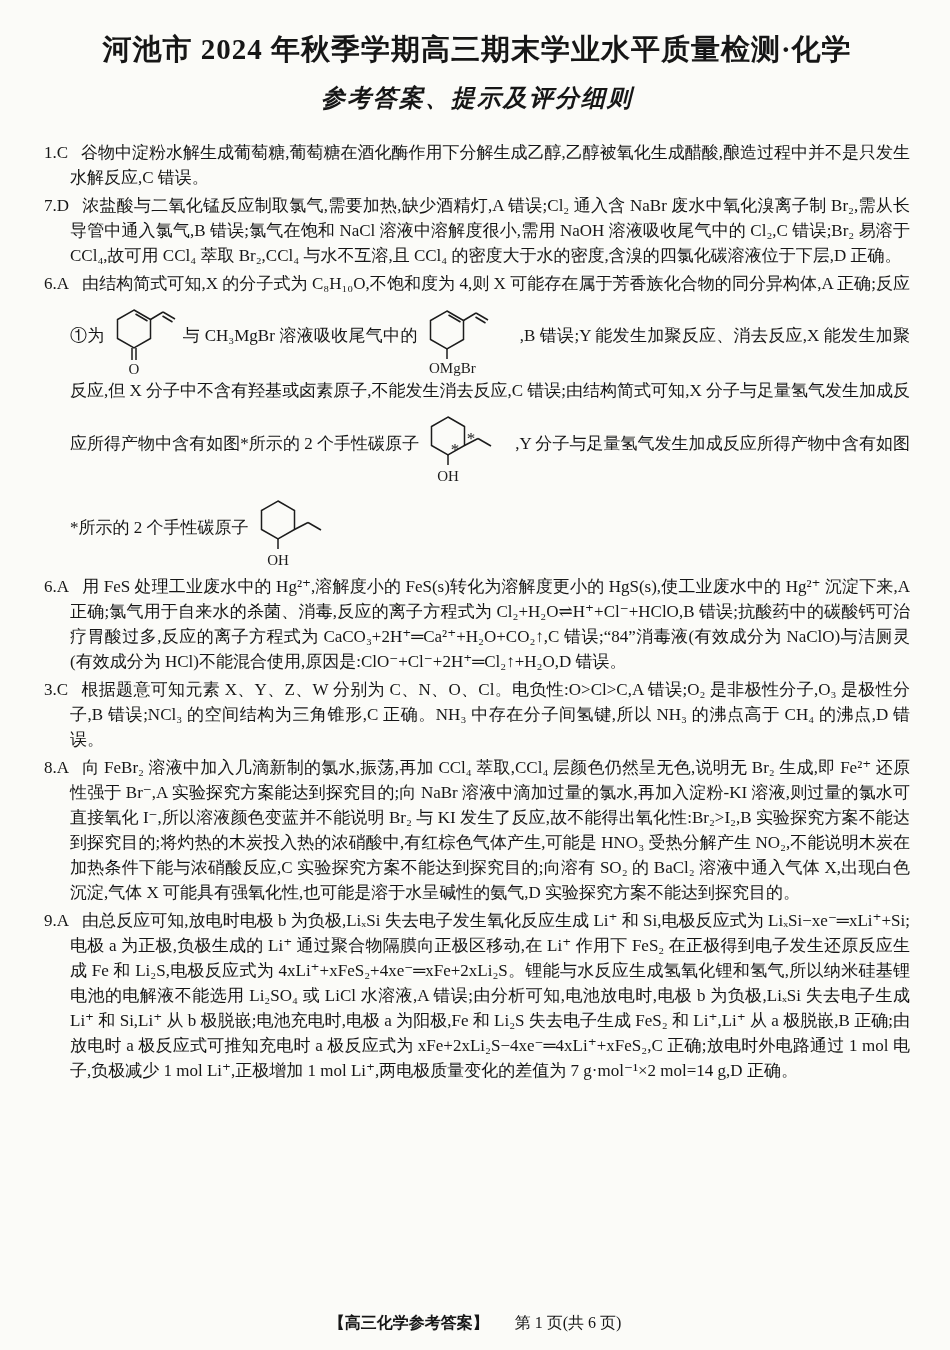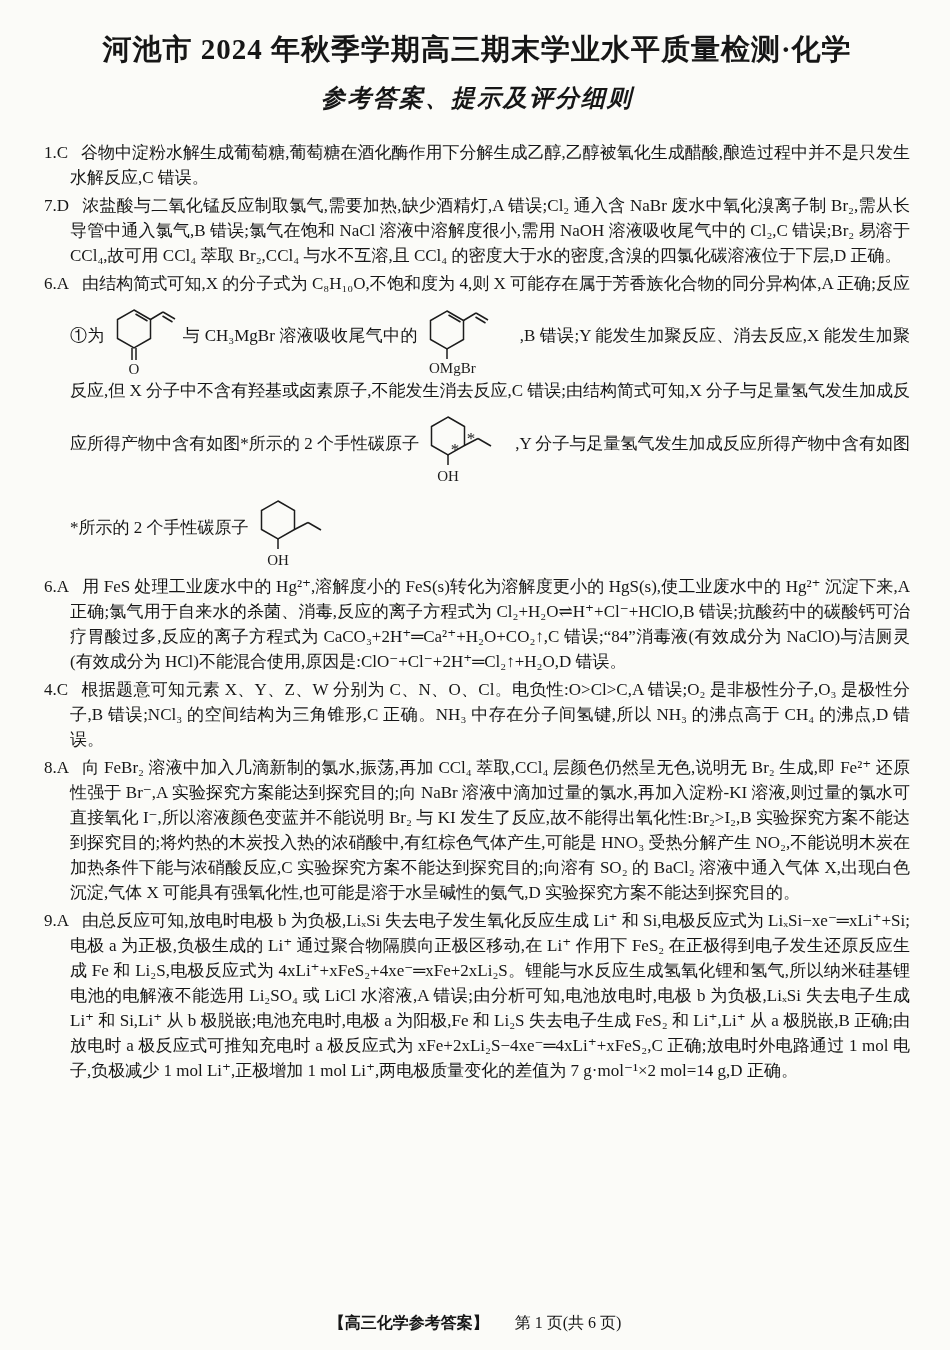--- a/index.html
+++ b/index.html
@@ -83,21 +83,21 @@
             <line x1="42.5" y1="42.5" x2="56" y2="35.5"></line>
             <line x1="56" y1="35.5" x2="69" y2="43"></line>
             <line x1="26" y1="52" x2="26" y2="62"></line>
           </g>
           <text x="26" y="78" font-size="15" text-anchor="middle" fill="#1c1c1c">OH</text>
         </svg></p>
 
 
     <p class="item"><span class="num">6.A</span><span>用 FeS 处理工业废水中的 Hg²⁺,溶解度小的 FeS(s)转化为溶解度更小的 HgS(s),使工业废水中的 Hg²⁺ 沉淀下来,A 正确;氯气用于自来水的杀菌、消毒,反应的离子方程式为 Cl₂+H₂O⇌H⁺+Cl⁻+HClO,B 错误;抗酸药中的碳酸钙可治疗胃酸过多,反应的离子方程式为 CaCO₃+2H⁺═Ca²⁺+H₂O+CO₂↑,C 错误;“84”消毒液(有效成分为 NaClO)与洁厕灵(有效成分为 HCl)不能混合使用,原因是:ClO⁻+Cl⁻+2H⁺═Cl₂↑+H₂O,D 错误。</span></p>
 
-    <p class="item"><span class="num">4.C</span><span>根据题意可知元素 X、Y、Z、W 分别为 C、N、O、Cl。电负性:O&gt;Cl&gt;C,A 错误;O₂ 是非极性分子,O₃ 是极性分子,B 错误;NCl₃ 的空间结构为三角锥形,C 正确。NH₃ 中存在分子间氢键,所以 NH₃ 的沸点高于 CH₄ 的沸点,D 错误。</span></p>
+    <p class="item"><span class="num">3.C</span><span>根据题意可知元素 X、Y、Z、W 分别为 C、N、O、Cl。电负性:O&gt;Cl&gt;C,A 错误;O₂ 是非极性分子,O₃ 是极性分子,B 错误;NCl₃ 的空间结构为三角锥形,C 正确。NH₃ 中存在分子间氢键,所以 NH₃ 的沸点高于 CH₄ 的沸点,D 错误。</span></p>
 
     <p class="item"><span class="num">8.A</span><span>向 FeBr₂ 溶液中加入几滴新制的氯水,振荡,再加 CCl₄ 萃取,CCl₄ 层颜色仍然呈无色,说明无 Br₂ 生成,即 Fe²⁺ 还原性强于 Br⁻,A 实验探究方案能达到探究目的;向 NaBr 溶液中滴加过量的氯水,再加入淀粉-KI 溶液,则过量的氯水可直接氧化 I⁻,所以溶液颜色变蓝并不能说明 Br₂ 与 KI 发生了反应,故不能得出氧化性:Br₂&gt;I₂,B 实验探究方案不能达到探究目的;将灼热的木炭投入热的浓硝酸中,有红棕色气体产生,可能是 HNO₃ 受热分解产生 NO₂,不能说明木炭在加热条件下能与浓硝酸反应,C 实验探究方案不能达到探究目的;向溶有 SO₂ 的 BaCl₂ 溶液中通入气体 X,出现白色沉淀,气体 X 可能具有强氧化性,也可能是溶于水呈碱性的氨气,D 实验探究方案不能达到探究目的。</span></p>
 
     <p class="item"><span class="num">9.A</span><span>由总反应可知,放电时电极 b 为负极,LiₓSi 失去电子发生氧化反应生成 Li⁺ 和 Si,电极反应式为 LiₓSi−xe⁻═xLi⁺+Si;电极 a 为正极,负极生成的 Li⁺ 通过聚合物隔膜向正极区移动,在 Li⁺ 作用下 FeS₂ 在正极得到电子发生还原反应生成 Fe 和 Li₂S,电极反应式为 4xLi⁺+xFeS₂+4xe⁻═xFe+2xLi₂S。锂能与水反应生成氢氧化锂和氢气,所以纳米硅基锂电池的电解液不能选用 Li₂SO₄ 或 LiCl 水溶液,A 错误;由分析可知,电池放电时,电极 b 为负极,LiₓSi 失去电子生成 Li⁺ 和 Si,Li⁺ 从 b 极脱嵌;电池充电时,电极 a 为阳极,Fe 和 Li₂S 失去电子生成 FeS₂ 和 Li⁺,Li⁺ 从 a 极脱嵌,B 正确;由放电时 a 极反应式可推知充电时 a 极反应式为 xFe+2xLi₂S−4xe⁻═4xLi⁺+xFeS₂,C 正确;放电时外电路通过 1 mol 电子,负极减少 1 mol Li⁺,正极增加 1 mol Li⁺,两电极质量变化的差值为 7 g·mol⁻¹×2 mol=14 g,D 正确。</span></p>
 
   </div>
 </div>
 
 <div class="footer">
   <span class="footer-label">【高三化学参考答案】</span><span>第 1 页(共 6 页)</span>

